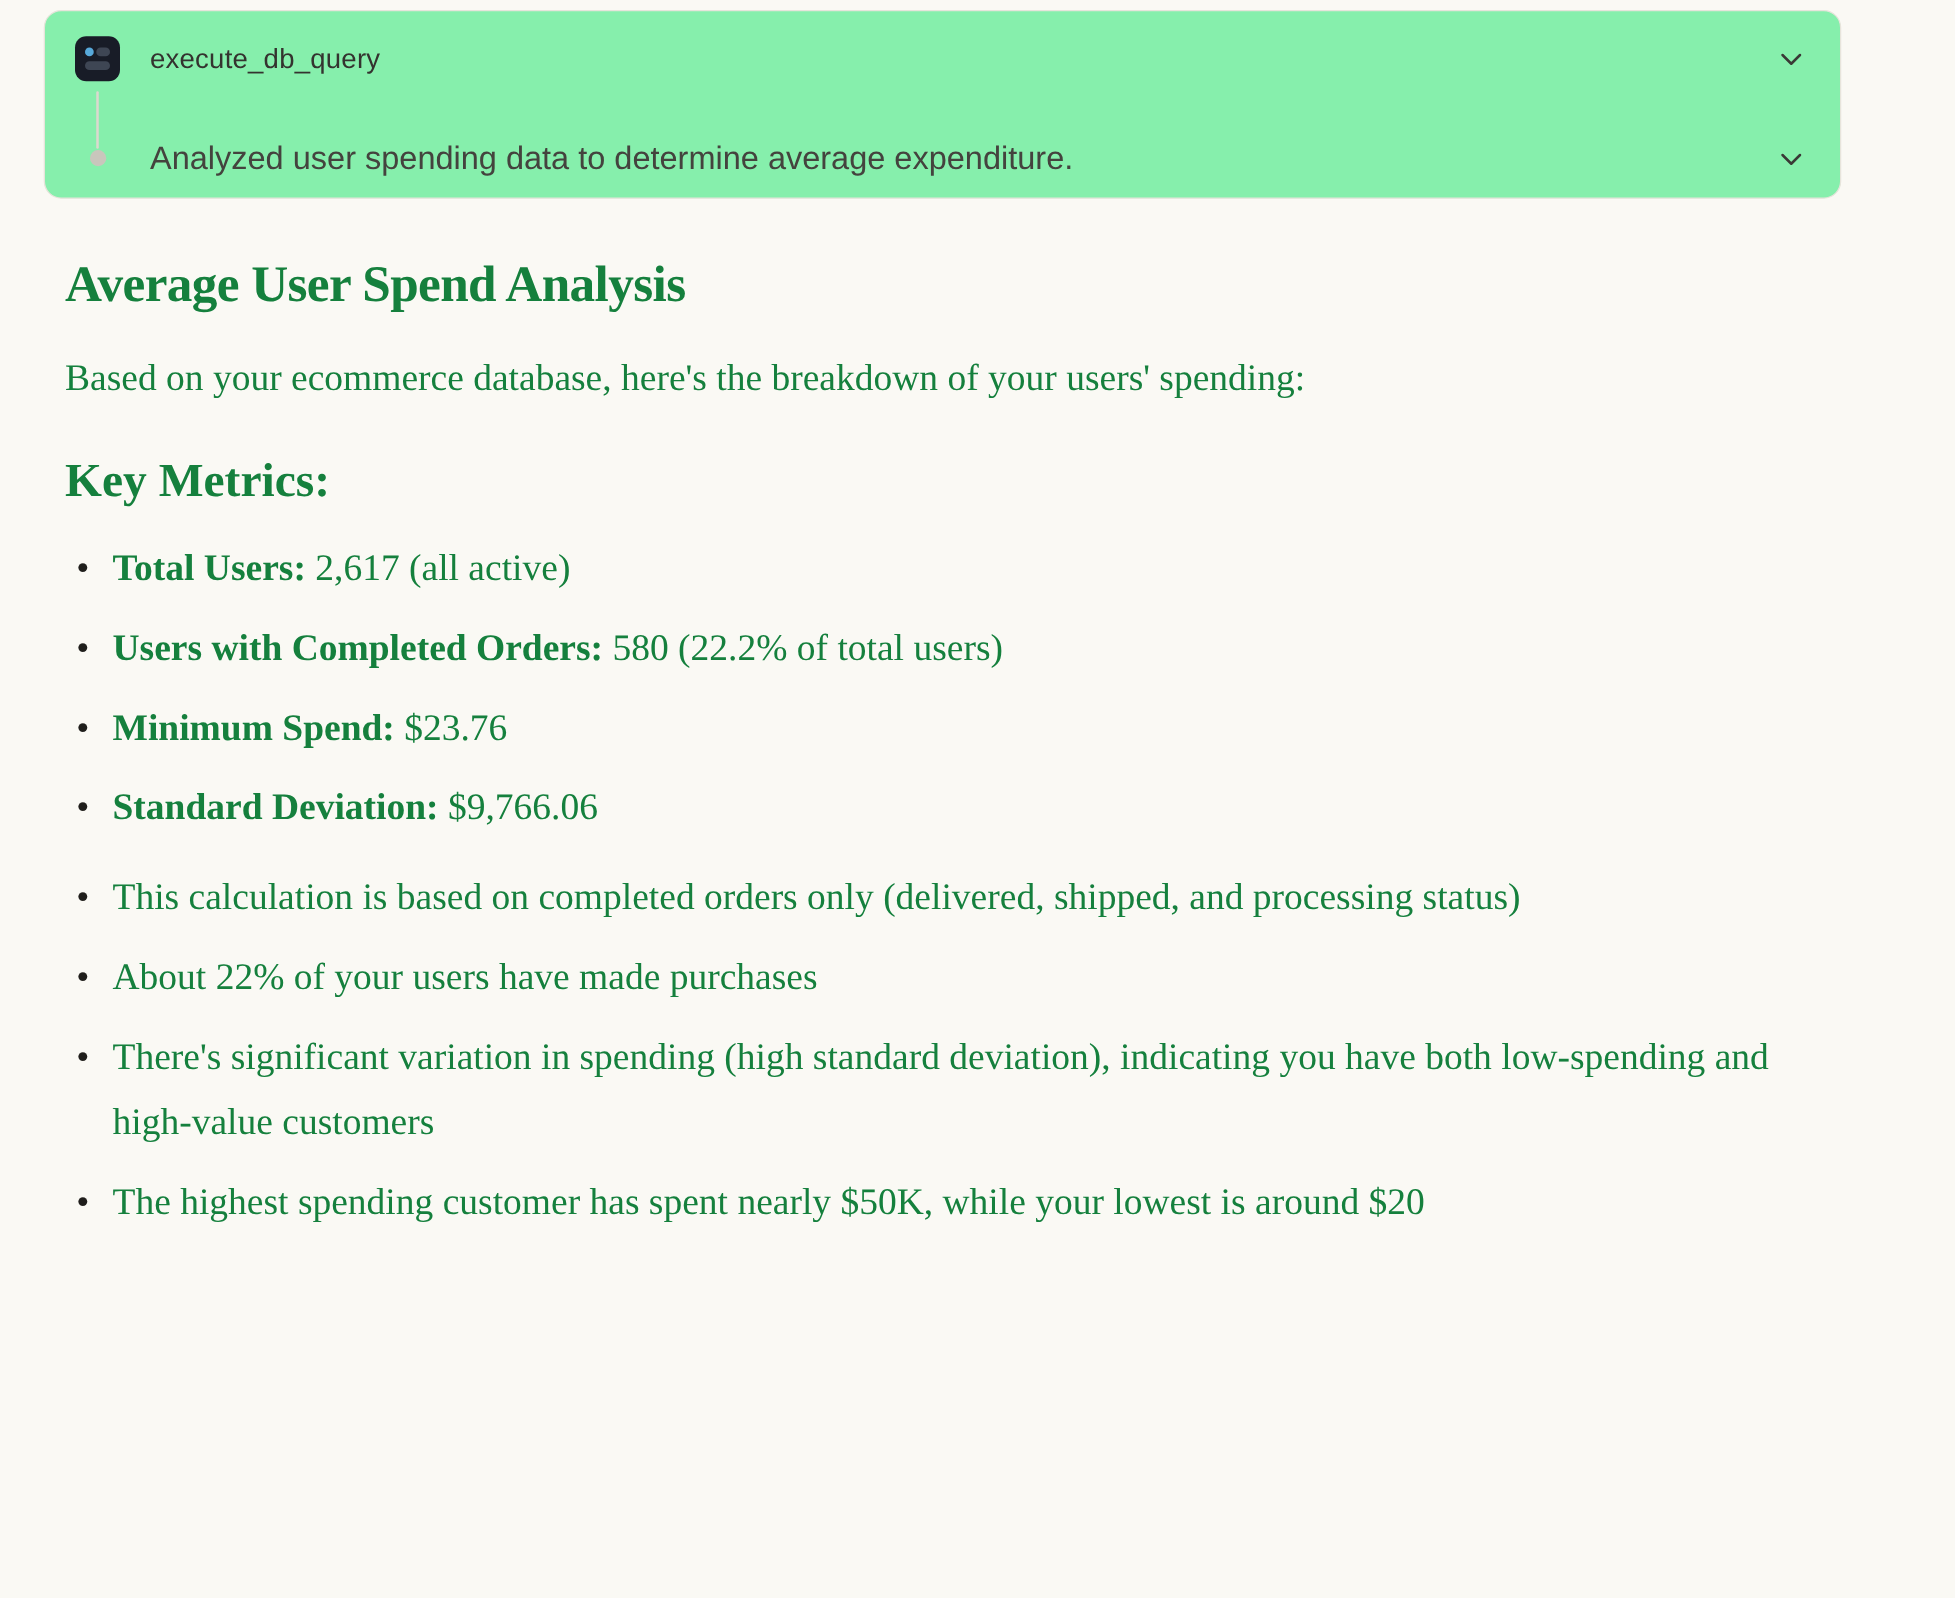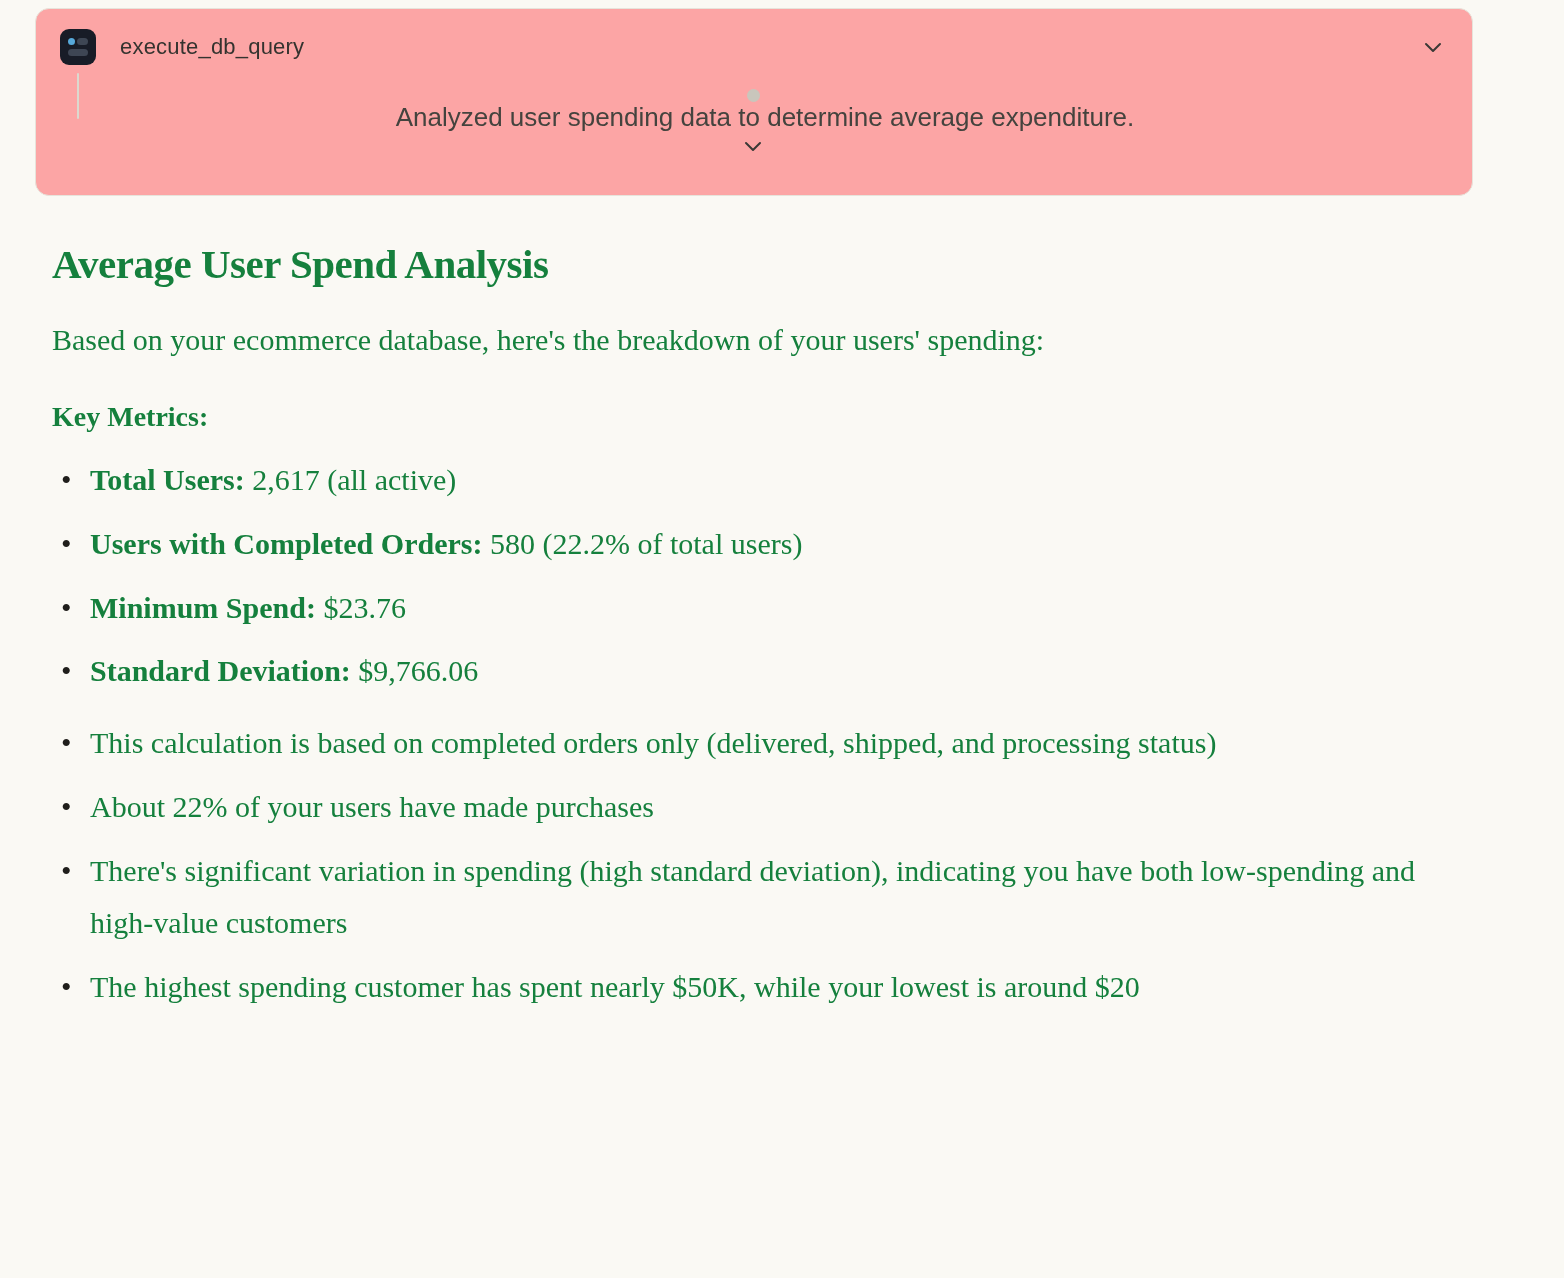--- a/index.html
+++ b/index.html
@@ -9,28 +9,28 @@
     background: #FAF9F4;
     font-family: "Liberation Serif", "DejaVu Serif", serif;
     color: #171614;
     overflow: hidden;
   }
 
   
   .tool-card {
     position: relative;
     margin: 8px 91px 0 35px;
-    background: #fca5a5;
+    background: #86efac;
     border: 1.5px solid #E7E4DB;
     border-radius: 14px;
-    padding: 20px 26px 36px 24px;
+    padding: 20px 26px 16px 24px;
     font-family: "Liberation Sans", "DejaVu Sans", sans-serif;
   }
   .tc-row { display: flex; align-items: center; cursor: pointer; }
-  .tc-row-result { margin-top: 24px; flex-direction: column; }
+  .tc-row-result { margin-top: 46px; }
 
   .tool-icon {
     width: 36px; height: 36px;
     background: #181C27;
     border-radius: 9px;
     display: flex; flex-direction: column;
     justify-content: center; align-items: center;
     gap: 4px;
     flex: 0 0 auto;
   }
@@ -88,21 +88,21 @@
   .prose h1 {
     font-size: 41px;
     line-height: 1.2;
     font-weight: 700;
     letter-spacing: -0.5px;
     margin: 44px 0 0 0;
   }
   .prose p { margin: 28px 0 0 0; }
   .prose p.highlight { font-weight: 700; margin-top: 28px; }
   .prose h2 {
-    font-size: 28px;
+    font-size: 38px;
     line-height: 1.2;
     font-weight: 700;
     margin: 38px 0 0 0;
   }
   .prose ul { list-style: none; margin: 20px 0 0 0; padding: 0; }
   .prose li {
     position: relative;
     padding-left: 38px;
     line-height: 1.73;
     margin-top: 12px;

